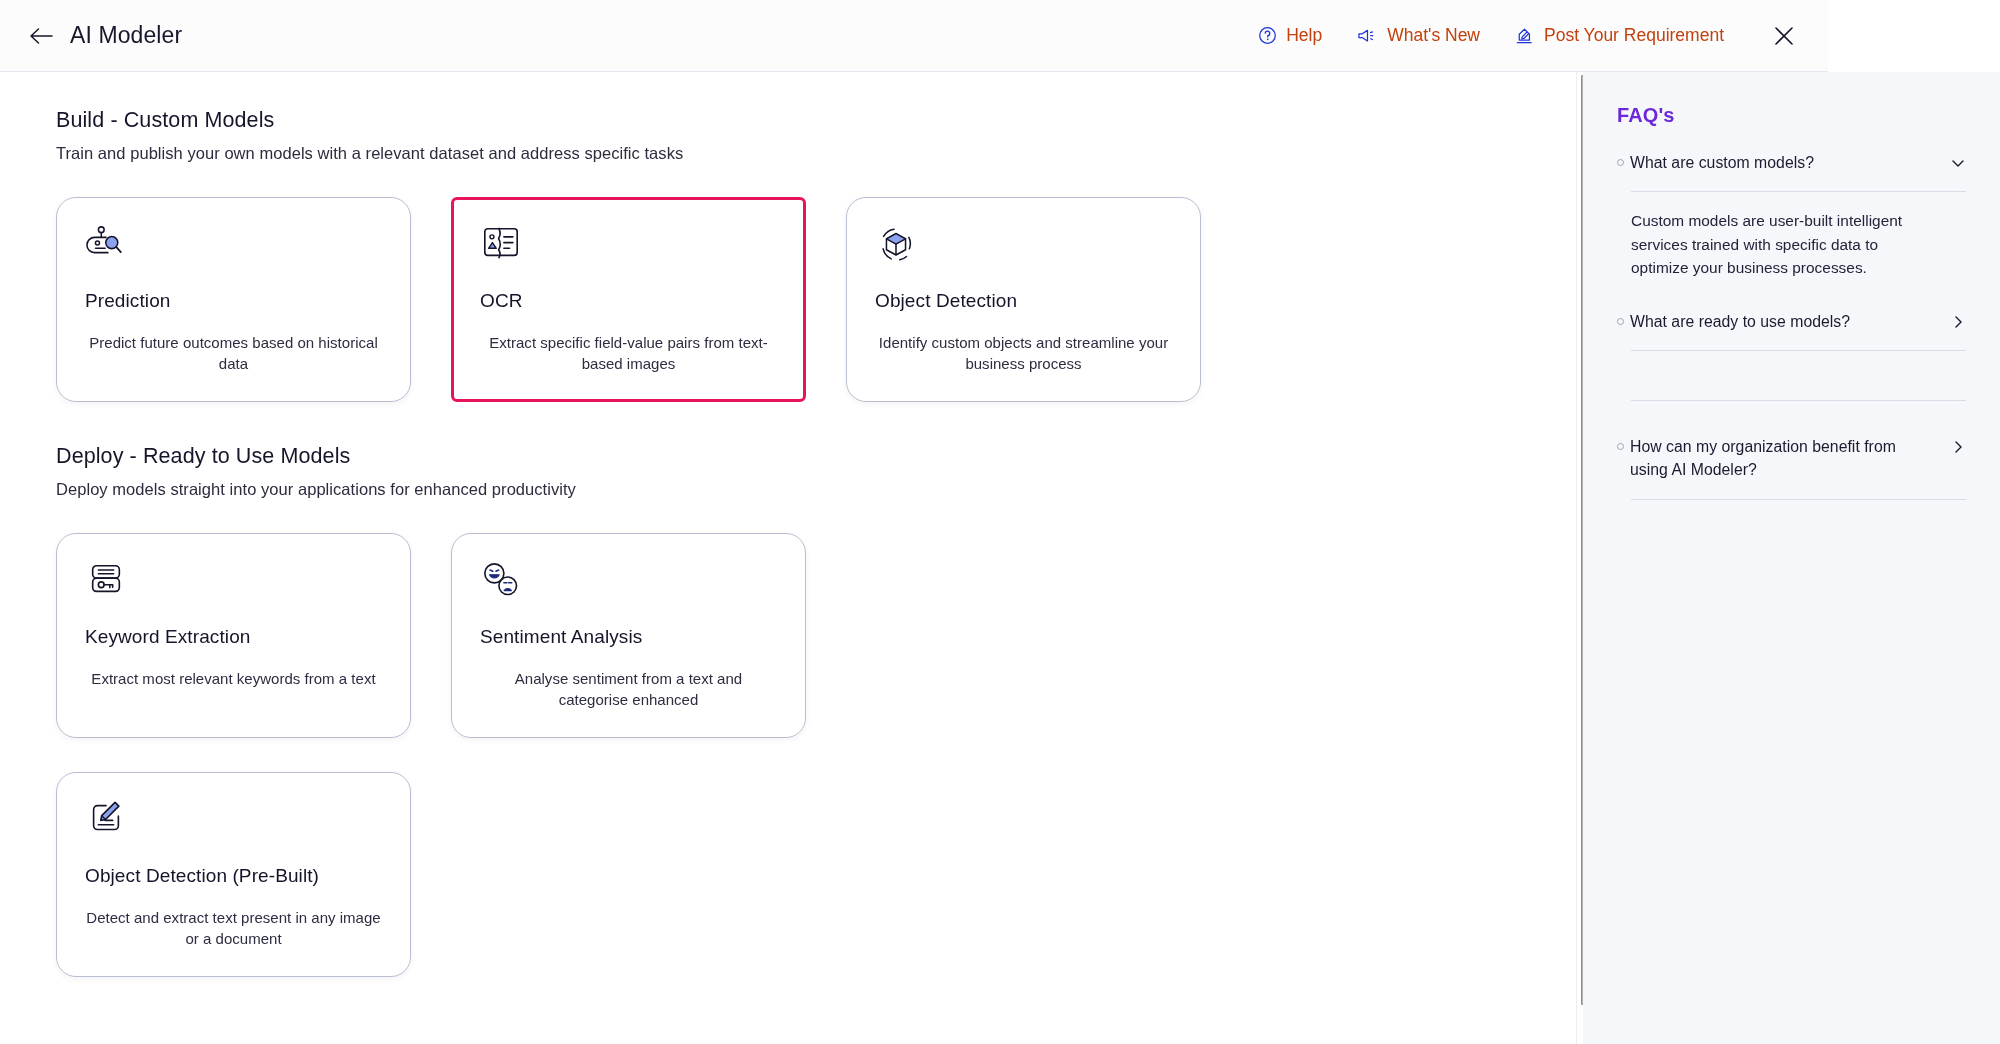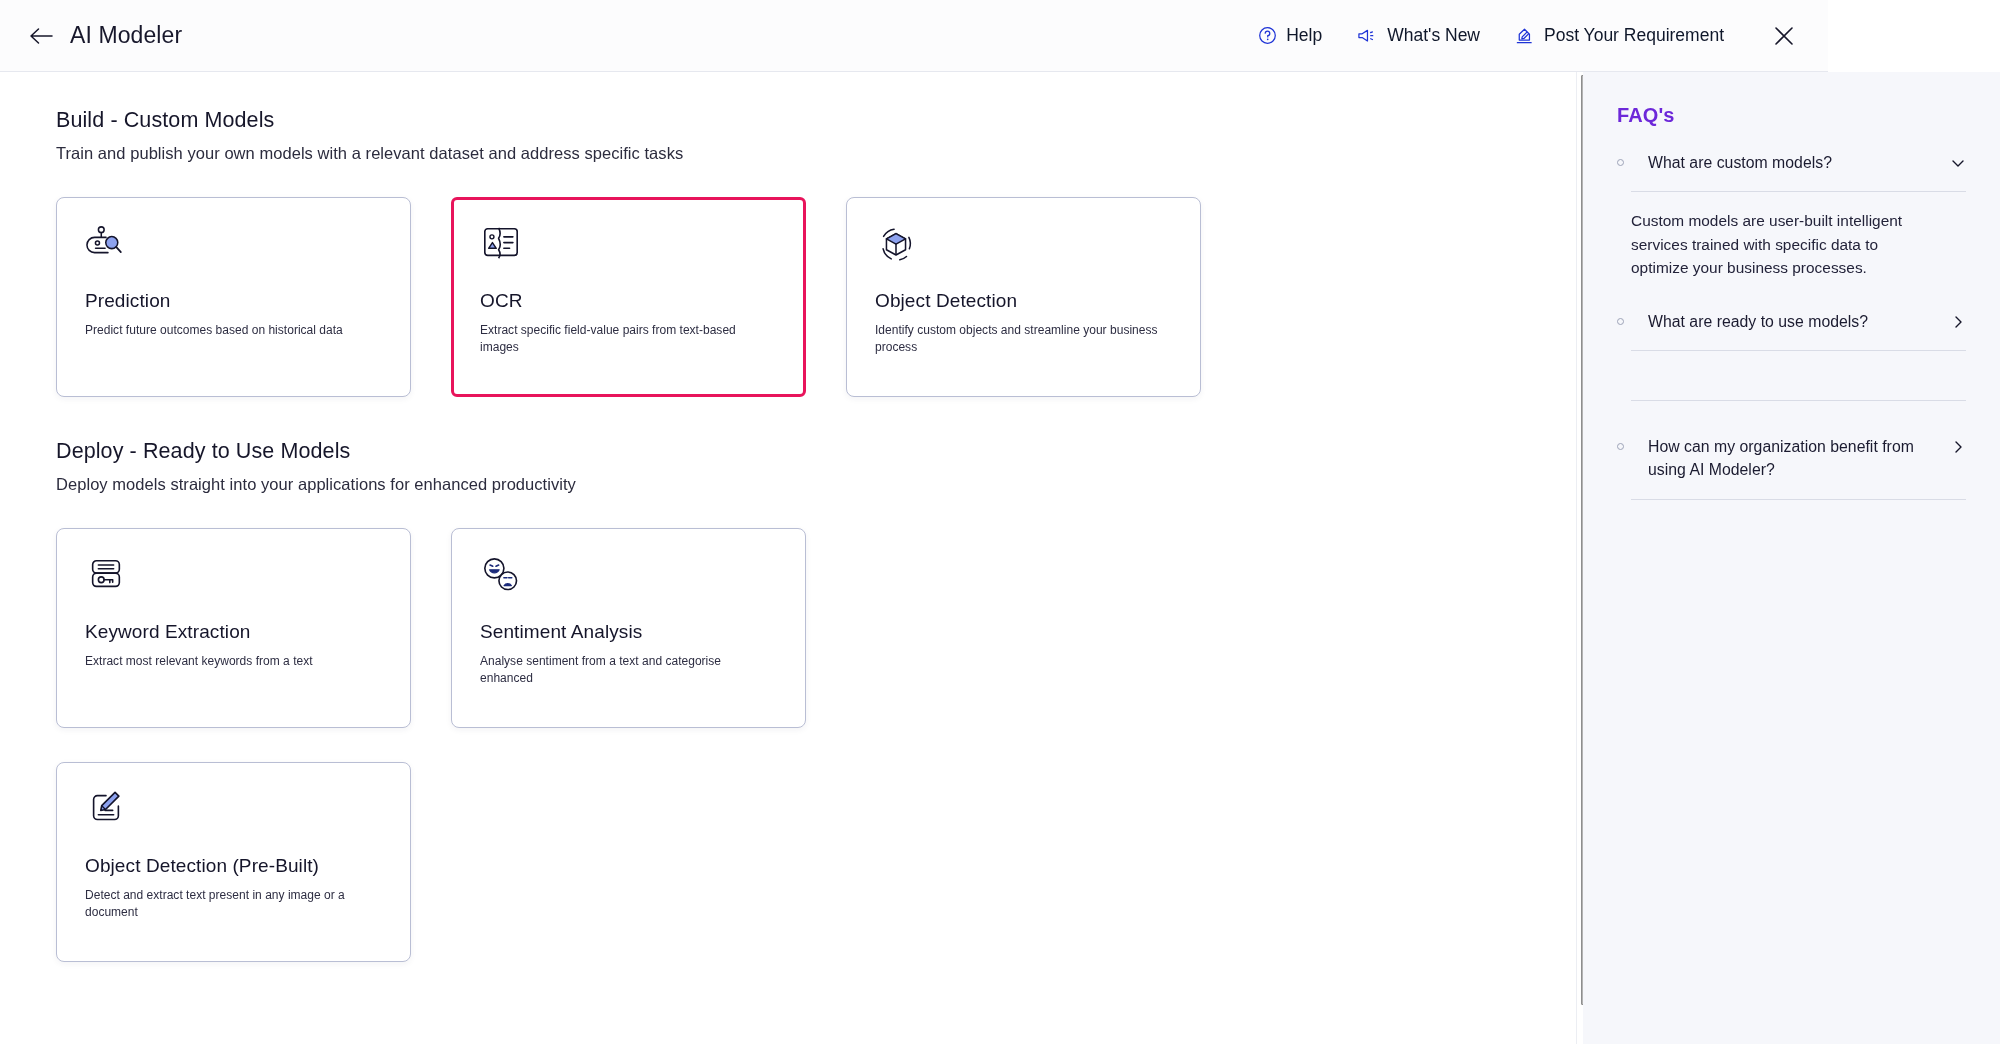--- a/index.html
+++ b/index.html
@@ -33,21 +33,21 @@
     letter-spacing: .1px;
   }
   .header-right {
     margin-left: auto;
     display: flex; align-items: center;
     gap: 34px;
     padding-right: 26px;
   }
   .hlink {
     display: flex; align-items: center; gap: 9px;
-    color: #0f172a;
+    color: #c2410c;
     font-size: 17.5px;
     cursor: pointer;
     white-space: nowrap;
   }
   .hlink svg { display: block; }
   .close-btn {
     width: 36px; height: 36px;
     display: flex; align-items: center; justify-content: center;
     cursor: pointer; margin-left: 8px;
   }
@@ -85,21 +85,21 @@
     display: flex;
     gap: 40px;
     margin-top: 34px;
   }
   .card {
     position: relative;
     width: 355px;
     min-height: 200px;
     background: #ffffff;
     border: 1px solid #b9bed4;
-    border-radius: 8px;
+    border-radius: 20px;
     padding: 26px 28px 26px 28px;
     box-shadow: 0 2px 6px rgba(34,40,80,.055);
     cursor: pointer;
   }
   .card.selected {
     border: 3px solid #e8145b;
     border-radius: 6px;
     box-shadow: none;
     padding: 24px 26px 24px 26px;
   }
@@ -108,26 +108,27 @@
     display: flex; align-items: flex-start;
   }
   .card-title {
     margin-top: 18px;
     font-size: 19px;
     font-weight: 400;
     color: #15152a;
     letter-spacing: .1px;
   }
   .card-desc {
-    margin-top: 10px;
-    font-size: 12px;
+    margin-top: 20px;
+    font-size: 15px;
     line-height: 1.43;
     color: #2d2d42;
     letter-spacing: .02px;
     max-width: 300px;
+    text-align: center;
   }
 
   .block-gap { height: 42px; }
 
   
   .scroll-track {
     position: absolute;
     top: 0; left: 1576px;
     width: 16px; height: 972px;
     background: #ffffff;
@@ -155,21 +156,21 @@
     font-size: 20px;
     font-weight: 700;
     color: #6d28d9;
     letter-spacing: .1px;
   }
   .faq-list { margin-top: 22px; }
   .faq-item { }
   .faq-q-row {
     display: flex;
     align-items: flex-start;
-    gap: 24px;
+    gap: 6px;
     cursor: pointer;
     padding: 2px 0 0 0;
   }
   .faq-bullet {
     width: 7px; height: 7px;
     border: 1.4px solid #9da3b8;
     border-radius: 50%;
     flex: 0 0 auto;
     margin-top: 8px;
   }

